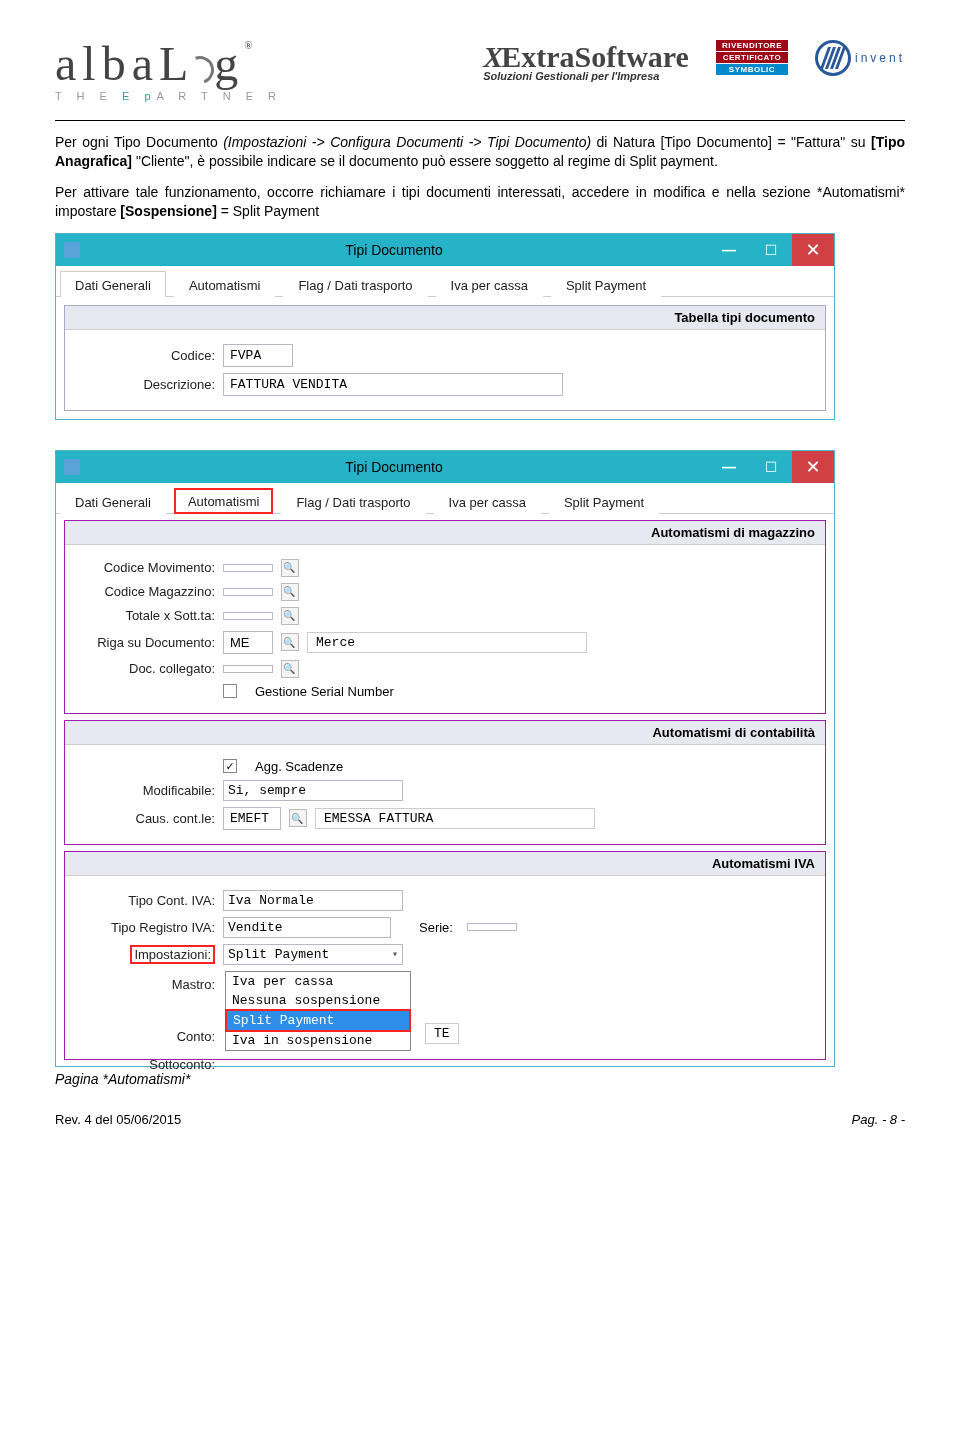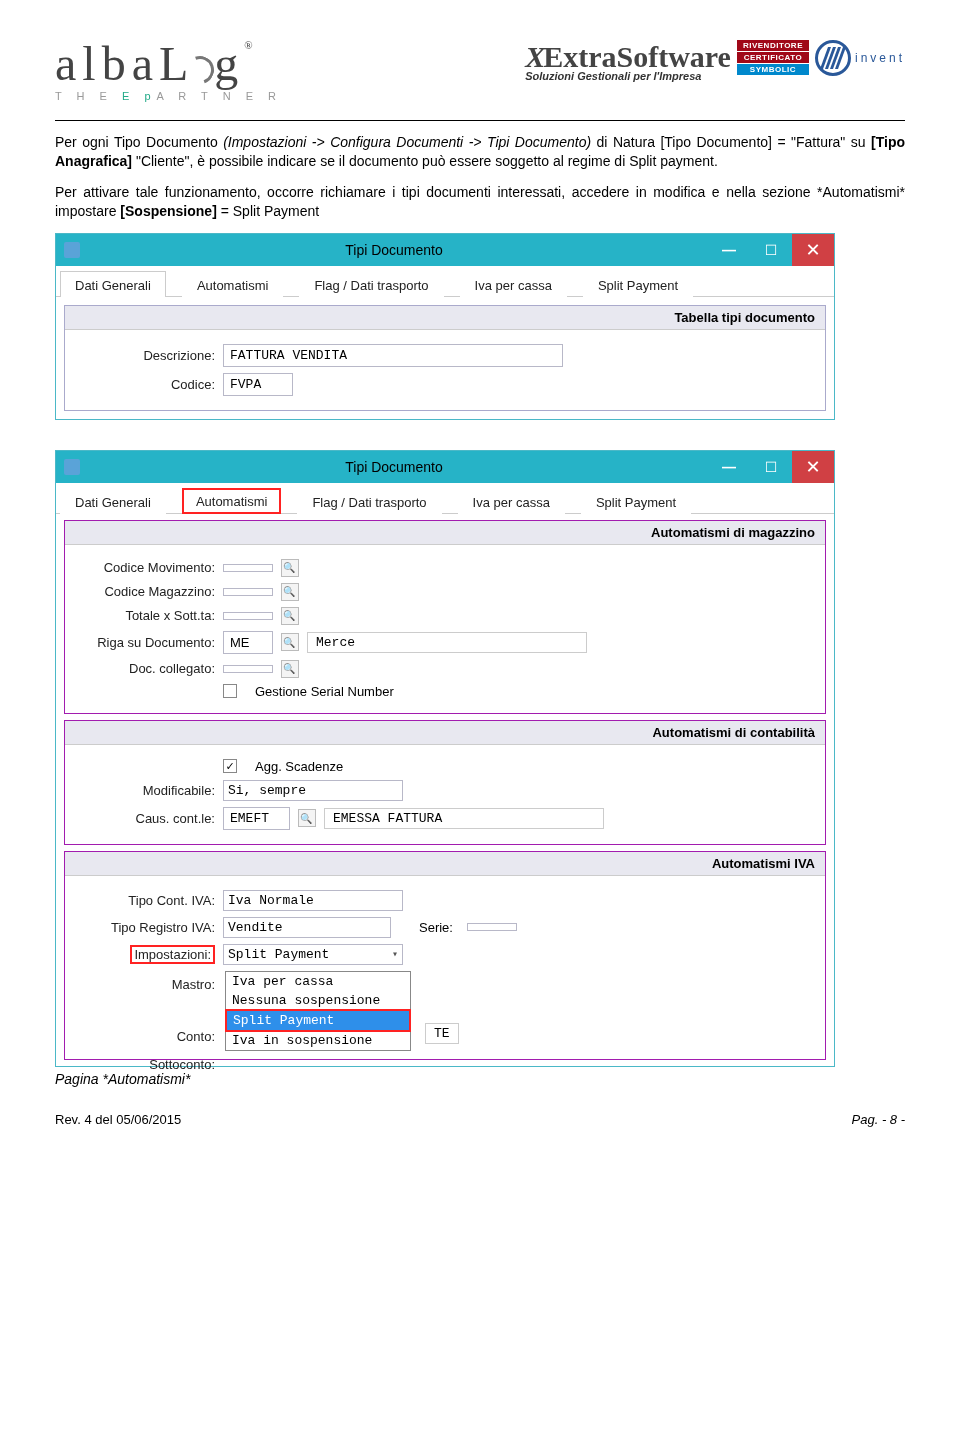--- a/index.html
+++ b/index.html
@@ -5,21 +5,21 @@
 * { box-sizing: border-box; margin: 0; padding: 0; }
 body { font-family: Arial, sans-serif; background: #fff; width: 960px; margin: 0 auto; color: #000; }
 .page { padding: 40px 55px 20px 55px; }
 .header { display: flex; justify-content: space-between; align-items: flex-start; margin-bottom: 18px; }
 .logo-area { display: flex; flex-direction: column; }
 .albalog { font-family: Georgia, 'Times New Roman', serif; font-size: 48px; letter-spacing: 6px; color: #444; line-height: 1; }
 .albalog .reg { font-size: 11px; vertical-align: top; }
 .tagline { font-size: 11px; letter-spacing: 6px; color: #999; margin-top: 2px; }
 .tagline .ep { color: #2a8; }
 .arc { display:inline-block; width:28px; height:28px; border:3px solid #777; border-left-color:transparent; border-bottom-color:transparent; border-radius:50%; transform:rotate(25deg); vertical-align:-4px; margin-left:-8px; }
-.right-logos { display: flex; align-items: flex-start; gap: 6px; }
+.right-logos { display: flex; align-items: flex-start; gap: 27px; }
 .extrasoft { font-family: 'Times New Roman', serif; font-size: 30px; font-weight: bold; color: #444; }
 .extrasoft .x { font-style: italic; letter-spacing: -2px; }
 .extrasoft-sub { font-size: 11px; font-style: italic; font-weight: bold; color: #333; margin-top: -4px; }
 .badges { display: flex; flex-direction: column; gap: 1px; }
 .badge { background: #a00818; color: #fff; font-size: 8px; font-weight: bold; padding: 1px 6px; text-align: center; letter-spacing: 0.5px; }
 .badge.sym { background: #0088cc; }
 .hp-logo { display:flex; align-items:center; gap:4px; }
 .hp-circle { width:36px; height:36px; border:3px solid #2a5899; border-radius:50%; display:flex; align-items:center; justify-content:center; }
 .hp-bars { display:flex; gap:2px; transform: skewX(-20deg); }
 .hp-bars span { width:3px; height:22px; background:#2a5899; }
@@ -33,21 +33,21 @@
 .italic-note { font-style: italic; font-size: 14px; }
 .app-window { border: 1px solid #4bb8c7; background: #fff; width: 780px; margin: 8px 0 4px 0; }
 .app-window.small { height: auto; }
 .app-titlebar { background: #26b3c7; height: 32px; display: flex; align-items: center; justify-content: space-between; padding: 0 0 0 8px; }
 .app-title { flex: 1; text-align: center; color: #000; font-size: 14px; }
 .win-controls { display: flex; height: 100%; }
 .win-btn { width: 42px; height: 100%; display: flex; align-items: center; justify-content: center; color: #fff; font-size: 14px; }
 .win-btn.close { background: #d04044; font-size: 18px; }
 .win-btn.min { font-weight: bold; }
 .app-icon { width: 16px; height: 16px; background: #5aa3d8; border-radius: 2px; }
-.tabs { display: flex; border-bottom: 1px solid #ccc; background: #fff; padding: 4px 4px 0 4px; gap: 16px; font-size: 13px; }
+.tabs { display: flex; border-bottom: 1px solid #ccc; background: #fff; padding: 4px 4px 0 4px; gap: 8px; font-size: 13px; }
 .tab { padding: 6px 14px 4px 14px; border: 1px solid transparent; border-bottom: none; color: #222; position: relative; top: 1px; background: #fff; }
 .tab.active { border-color: #ccc; background: #fff; }
 .tab.highlight { border: 2px solid #f22; border-bottom: 2px solid #f22; padding: 4px 12px 2px 12px; }
 .panel { border: 1px solid #aac; margin: 8px; background: #fff; }
 .panel-header { background: #e8e8f0; text-align: right; font-weight: bold; font-size: 13px; padding: 4px 10px; border-bottom: 1px solid #ccc; }
 .panel-body { padding: 8px 10px; }
 .field-row { display: flex; align-items: center; gap: 8px; margin: 6px 0; font-size: 13px; }
 .field-label { width: 140px; text-align: right; color: #222; }
 .text-input { border: 1px solid #b8b8c8; background: #fff; padding: 3px 6px; font-family: 'Courier New', monospace; font-size: 13px; }
 .text-input.code { width: 70px; }
@@ -141,26 +141,26 @@
       <div class="tab active">Dati Generali</div>
       <div class="tab">Automatismi</div>
       <div class="tab">Flag / Dati trasporto</div>
       <div class="tab">Iva per cassa</div>
       <div class="tab">Split Payment</div>
     </div>
     <div class="panel">
       <div class="panel-header">Tabella tipi documento</div>
       <div class="panel-body">
         <div class="field-row">
+          <div class="field-label">Codice:</div>
+          <div class="text-input code">FVPA</div>
+        </div>
+        <div class="field-row">
           <div class="field-label">Descrizione:</div>
           <div class="text-input desc">FATTURA VENDITA</div>
-        </div>
-        <div class="field-row">
-          <div class="field-label">Codice:</div>
-          <div class="text-input code">FVPA</div>
         </div>
       </div>
     </div>
   </div>
 
   <br>
 
   
   <div class="app-window">
     <div class="app-titlebar">
@@ -230,21 +230,21 @@
           </div>
         </div>
         <div class="field-row">
           <div class="field-label">Modificabile:</div>
           <div class="dropdown w1">
             <span>Si, sempre</span>
           </div>
         </div>
         <div class="field-row">
           <div class="field-label">Caus. cont.le:</div>
-          <div class="text-input" style="width:67px">EMEFT</div>
+          <div class="text-input" style="width:58px">EMEFT</div>
           <div class="lookup-btn">🔍</div>
           <div class="side-display">EMESSA FATTURA</div>
         </div>
       </div>
     </div>
 
     <div class="panel-group">
       <div class="panel-header">Automatismi IVA</div>
       <div class="panel-body">
         <div class="field-row">

